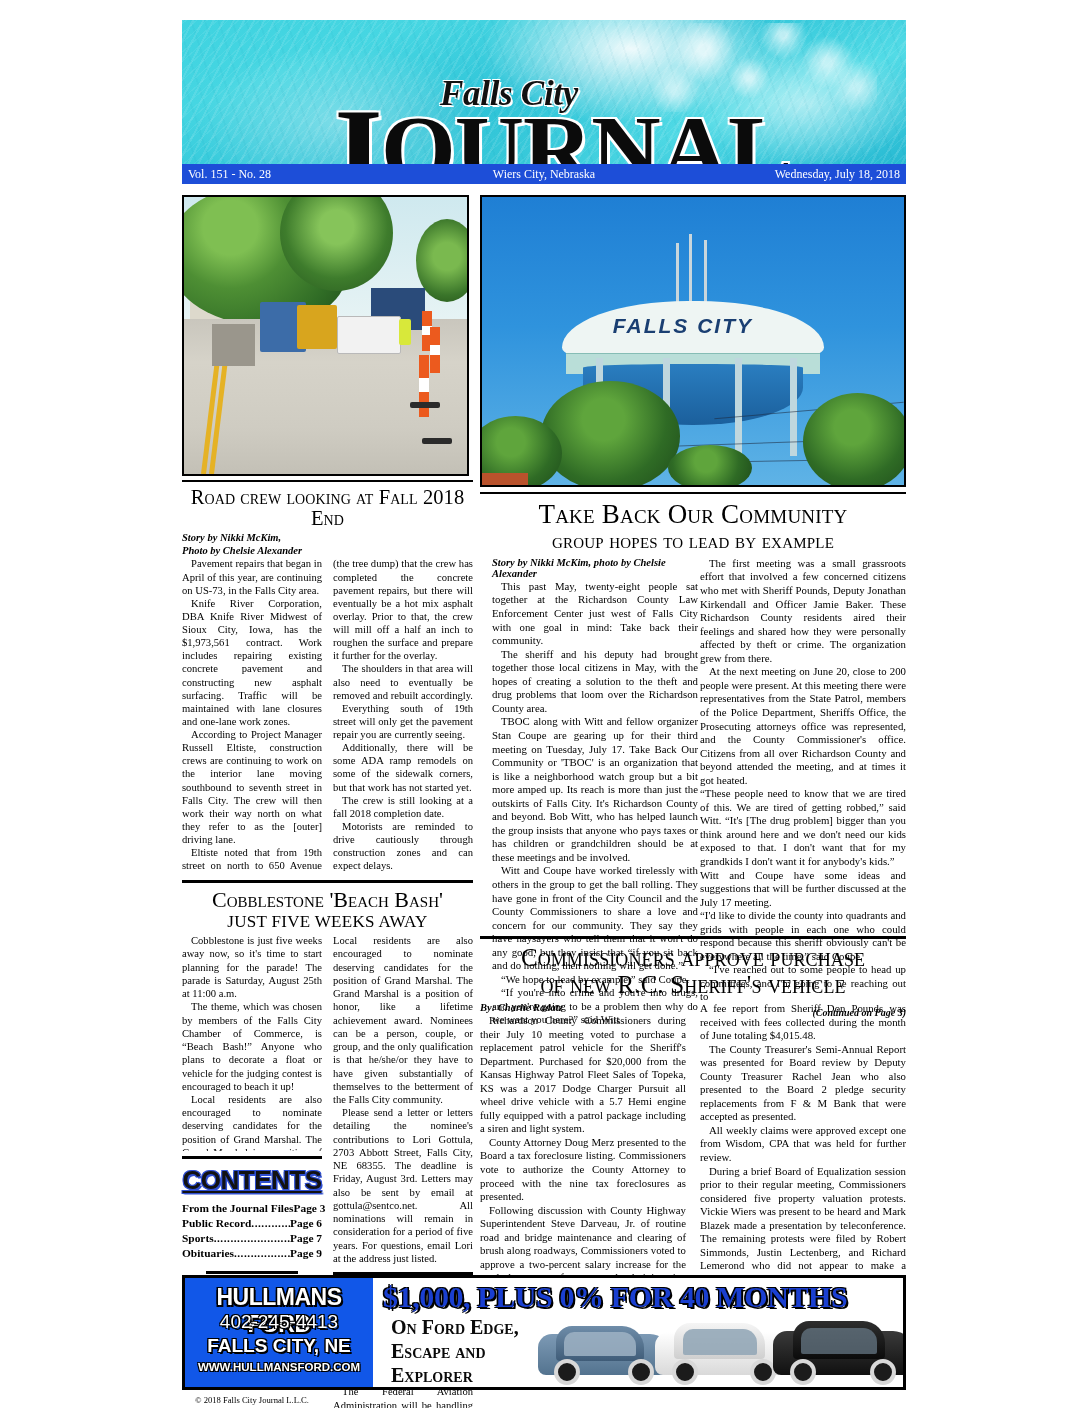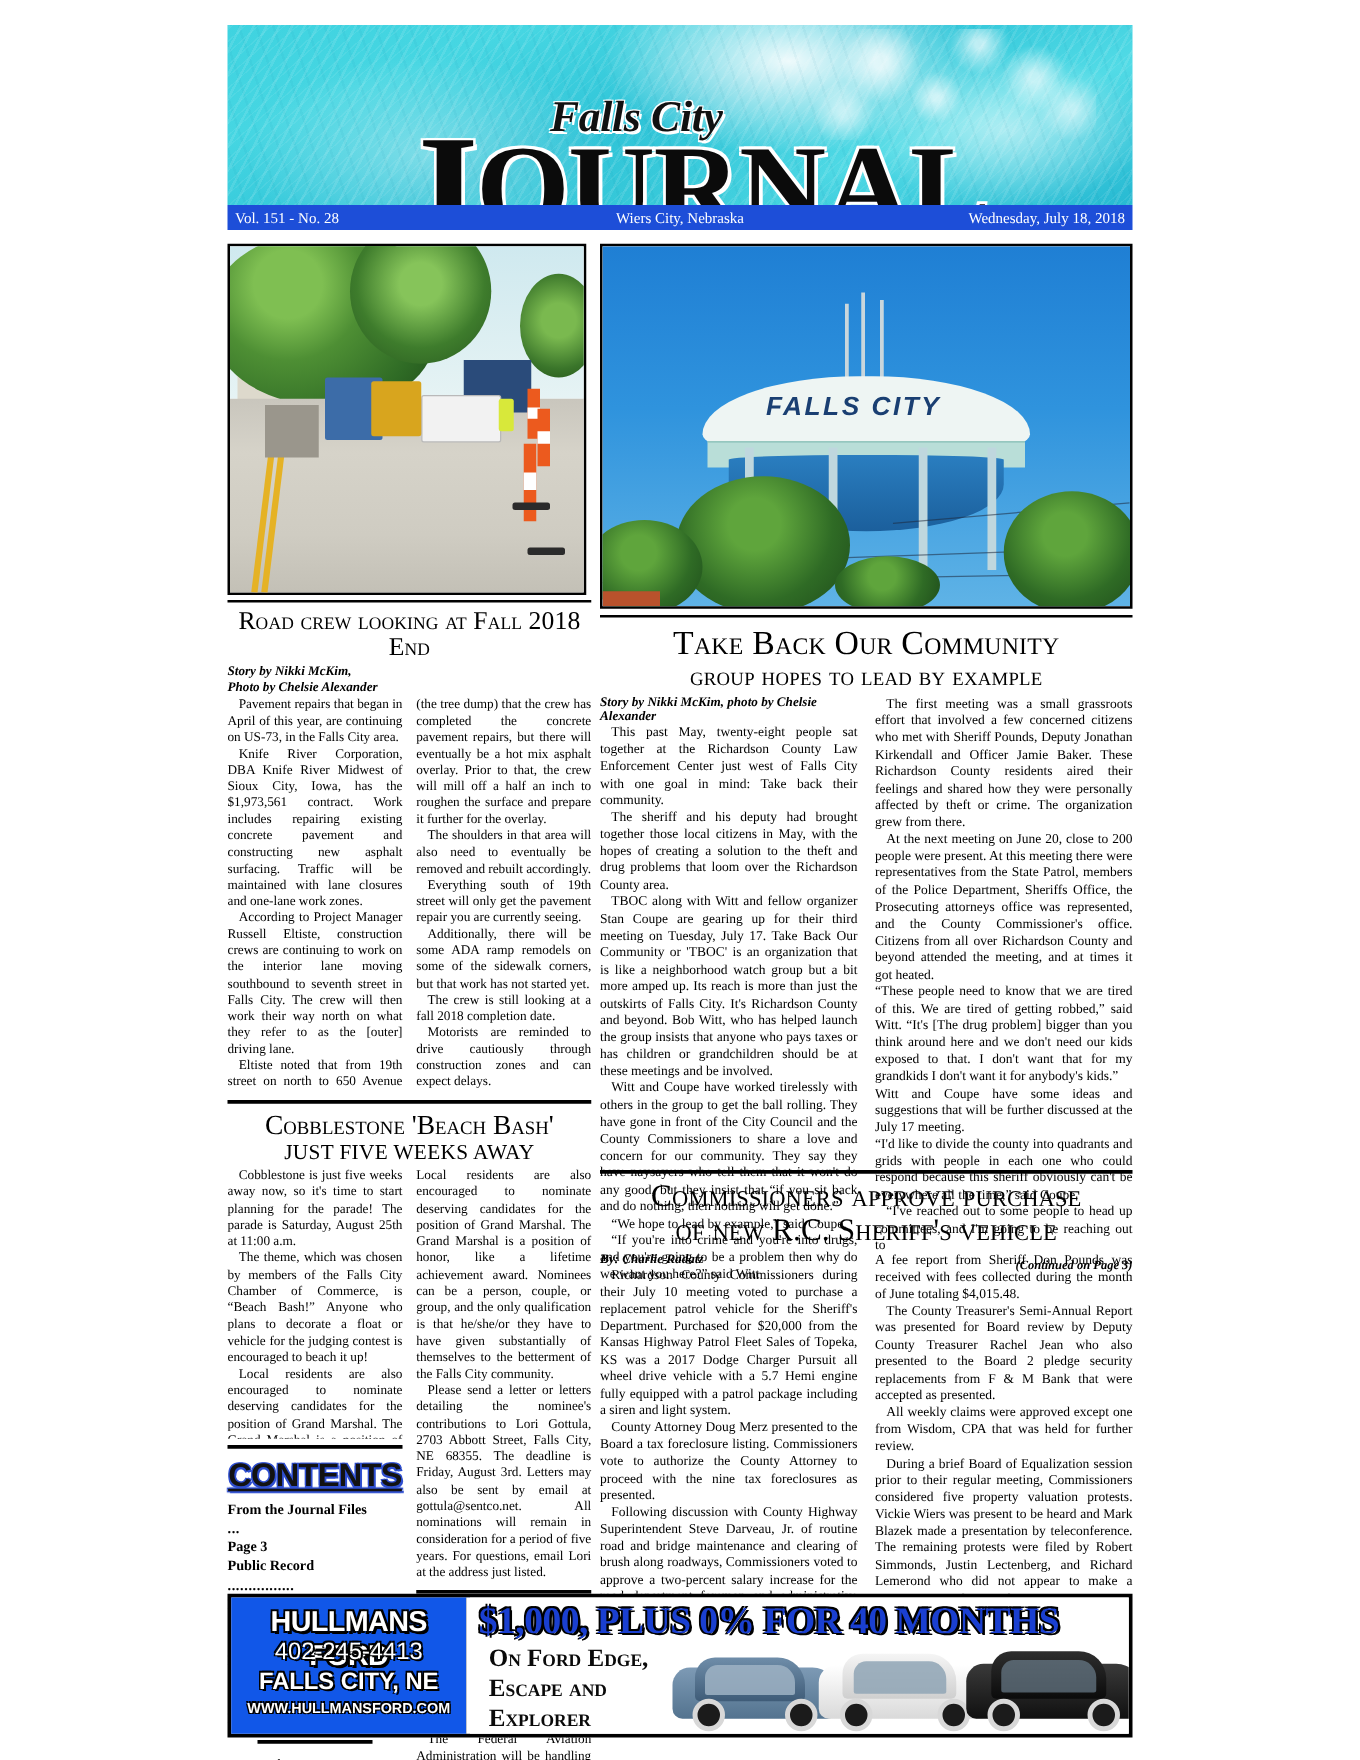--- a/index.html
+++ b/index.html
@@ -103,21 +103,21 @@
   .body2 p{margin:0;text-indent:9px;}
 
   .hl-cob{font-size:22px;margin:6px 0 1px;}
   .hl-cob2{font-size:17px;margin:0 0 4px;font-variant:normal;letter-spacing:.3px;}
 
   .contents-box{margin-top:6px;}
   .contents-title{text-align:center;font-family:"Liberation Sans",sans-serif;font-weight:bold;font-size:26px;
     letter-spacing:-.5px;color:#121212;text-decoration:underline;text-underline-offset:2px;
     text-shadow:1.5px 1.5px 0 #2f4fd0, -1px -1px 0 #2f4fd0, 1px -1px 0 #2f4fd0, -1px 1px 0 #2f4fd0;margin:4px 0 5px;}
   .contents-list{font-size:11.4px;line-height:1.33;font-family:"Liberation Serif",serif;font-weight:bold;}
-  .cl-row{display:flex;align-items:flex-start;white-space:nowrap;flex-direction:column;}
+  .cl-row{display:flex;align-items:flex-end;white-space:nowrap;}
   .cl-label{flex:0 0 auto;}
   .cl-dots{flex:1 1 auto;overflow:hidden;letter-spacing:.5px;}
   .cl-page{flex:0 0 auto;}
 
   .price{text-align:center;font-family:"Liberation Serif",serif;font-weight:bold;font-size:33px;margin:8px 0 6px;}
   .barcode{margin:0 auto;width:128px;height:52px;
     background-image:repeating-linear-gradient(90deg,#000 0 2px,#fff 2px 4px,#000 4px 5px,#fff 5px 9px,#000 9px 12px,#fff 12px 13px,#000 13px 14px,#fff 14px 18px);}
   .bc-num{text-align:center;font-size:9px;letter-spacing:1.5px;font-family:"Liberation Serif",serif;margin-top:1px;}
   .copyright{text-align:center;font-size:8.6px;margin-top:7px;}
 
@@ -316,21 +316,21 @@
         <div class="tw-tree" style="right:-2%;width:26%;height:34%;"></div>
         <div class="tw-tree" style="left:44%;width:20%;height:16%;"></div>
         <div class="tw-roof"></div>
       </div>
 
       <div class="rule" style="margin-top:5px;"></div>
       <div class="hl hl-tb sc">Take Back Our Community</div>
       <div class="hl hl-tb2 sc">group hopes to lead by example</div>
 
       <div style="position:relative;">
-        <div style="position:absolute;left:0;top:0;width:206px;">
+        <div style="position:absolute;left:12px;top:0;width:206px;">
           <div class="bylineR">Story by Nikki McKim, photo by Chelsie Alexander</div>
           <div class="body1" style="font-size:10.8px;line-height:1.255;">
             <p>This past May, twenty-eight people sat together at the Richardson County Law Enforcement Center just west of Falls City with one goal in mind: Take back their community.</p>
             <p>The sheriff and his deputy had brought together those local citizens in May, with the hopes of creating a solution to the theft and drug problems that loom over the Richardson County area.</p>
             <p>TBOC along with Witt and fellow organizer Stan Coupe are gearing up for their third meeting on Tuesday, July 17.  Take Back Our Community or 'TBOC' is an organization that is like a neighborhood watch group but a bit more amped up. Its reach is more than just the outskirts of Falls City. It's Richardson County and beyond.  Bob Witt, who has helped launch the group insists that anyone who pays taxes or has children or grandchildren should be at these meetings and be involved.</p>
             <p>Witt and Coupe have worked tirelessly with others in the group to get the ball rolling. They have gone in front of the City Council and the County Commissioners to share a love and concern for our community. They say they have naysayers who tell them that it won't do any good, but they insist that “if you sit back and do nothing, then nothing will get done.”</p>
             <p>“We hope to lead by example,” said Coupe.</p>
             <p>“If you're into crime and you're into drugs, and you're going to be a problem then why do we want you here?” said Witt</p>
           </div>
         </div>

